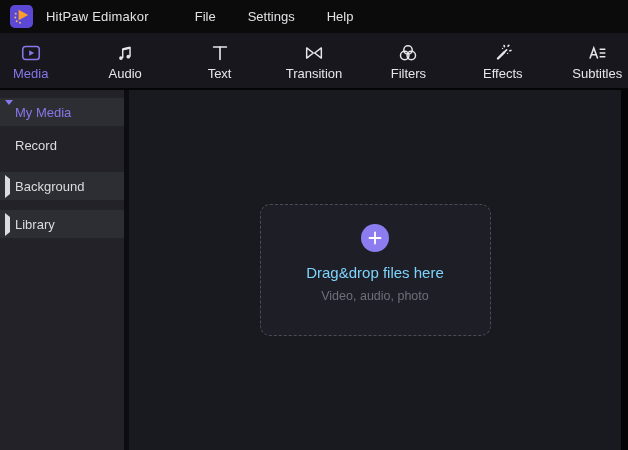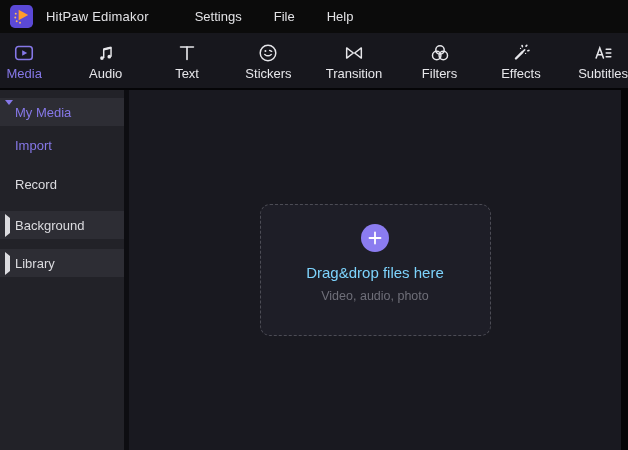--- a/index.html
+++ b/index.html
@@ -101,22 +101,22 @@
         <rect x="0" y="0" width="24" height="24" rx="5" fill="#5b49d6"></rect>
         <polygon points="9,5 19,10.5 9,16" fill="#ff9d2b"></polygon>
         <circle cx="6" cy="9" r="1" fill="#ffb85e"></circle>
         <circle cx="5.5" cy="13" r="1" fill="#ffb85e"></circle>
         <circle cx="7" cy="17" r="1" fill="#ffb85e"></circle>
         <circle cx="10.5" cy="18.5" r="1" fill="#ffb85e"></circle>
       </svg>
     </span>
     <span class="app-title">HitPaw Edimakor</span>
     <div class="menus">
+      <span class="menu-item">File</span>
       <span class="menu-item">Settings</span>
-      <span class="menu-item">File</span>
       <span class="menu-item">Help</span>
     </div>
   </div>
 
   <div class="toolbar">
 
     <div class="tool-item active">
       <span>
         <svg width="22" height="22" viewBox="0 0 24 24" fill="none" stroke="currentColor" stroke-width="1.7">
           <rect x="3" y="5" width="18" height="14" rx="3"></rect>
@@ -141,31 +141,20 @@
     <div class="tool-item">
       <span>
         <svg width="22" height="22" viewBox="0 0 24 24" fill="none" stroke="currentColor" stroke-width="1.8" stroke-linecap="round">
           <path d="M5 5.5 H19"></path>
           <path d="M12 5.5 V19"></path>
         </svg>
       </span>
       <span class="tool-label">Text</span>
     </div>
 
-    <div class="tool-item">
-      <span>
-        <svg width="22" height="22" viewBox="0 0 24 24" fill="none" stroke="currentColor" stroke-width="1.6">
-          <circle cx="12" cy="12" r="8.5"></circle>
-          <circle cx="9.2" cy="9.8" r="1.1" fill="currentColor" stroke="none"></circle>
-          <path d="M13.8 9.2 L16 10.2" stroke-linecap="round"></path>
-          <path d="M8.5 13.6 Q12 16.6 15.5 13.6" stroke-linecap="round"></path>
-        </svg>
-      </span>
-      <span class="tool-label">Stickers</span>
-    </div>
 
     <div class="tool-item">
       <span>
         <svg width="22" height="22" viewBox="0 0 24 24" fill="none" stroke="currentColor" stroke-width="1.6" stroke-linejoin="round">
           <path d="M4 6.5 L11.3 12 L4 17.5 Z"></path>
           <path d="M20 6.5 L12.7 12 L20 17.5 Z"></path>
         </svg>
       </span>
       <span class="tool-label">Transition</span>
     </div>
@@ -213,21 +202,20 @@
 
   <div class="content">
 
     <aside class="sidebar">
 
       <div class="section-header active">
         <span class="tri"><span class="tri-down"></span></span>
         <span>My Media</span>
       </div>
 
-      <div class="sub-item active">Import</div>
       <div class="sub-item">Record</div>
 
       <div class="section-header mid">
         <span class="tri"><span class="tri-right"></span></span>
         <span>Background</span>
       </div>
 
       <div class="section-header last">
         <span class="tri"><span class="tri-right"></span></span>
         <span>Library</span>

